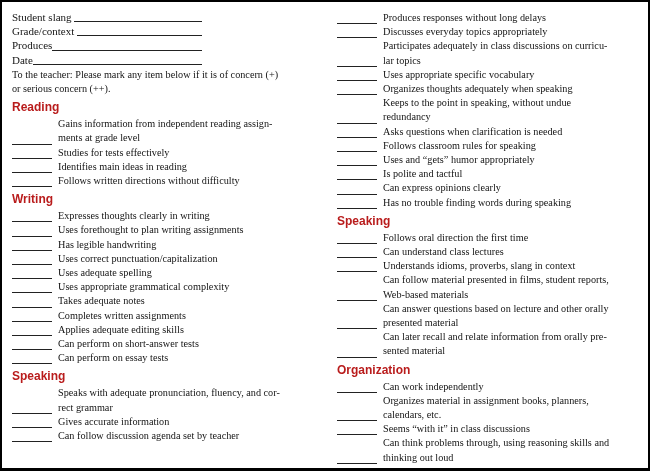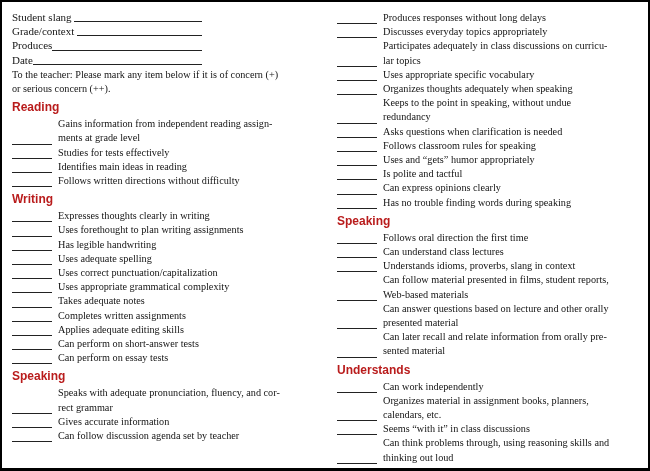--- a/index.html
+++ b/index.html
@@ -116,25 +116,25 @@
       <div class="item">
         <span class="blank"></span>
         <span class="item-text">Uses forethought to plan writing assignments</span>
       </div>
       <div class="item">
         <span class="blank"></span>
         <span class="item-text">Has legible handwriting</span>
       </div>
       <div class="item">
         <span class="blank"></span>
+        <span class="item-text">Uses correct punctuation/capitalization</span>
+      </div>
+      <div class="item">
+        <span class="blank"></span>
         <span class="item-text">Uses adequate spelling</span>
-      </div>
-      <div class="item">
-        <span class="blank"></span>
-        <span class="item-text">Uses correct punctuation/capitalization</span>
       </div>
       <div class="item">
         <span class="blank"></span>
         <span class="item-text">Uses appropriate grammatical complexity</span>
       </div>
       <div class="item">
         <span class="blank"></span>
         <span class="item-text">Takes adequate notes</span>
       </div>
       <div class="item">
@@ -240,21 +240,21 @@
       <div class="item">
         <span class="blank"></span>
         <span class="item-text">Can answer questions based on lecture and other orally
 presented material</span>
       </div>
       <div class="item">
         <span class="blank"></span>
         <span class="item-text">Can later recall and relate information from orally pre-
 sented material</span>
       </div>
-      <div class="sec-heading">Understands</div>
+      <div class="sec-heading">Organization</div>
       <div class="item">
         <span class="blank"></span>
         <span class="item-text">Can work independently</span>
       </div>
       <div class="item">
         <span class="blank"></span>
         <span class="item-text">Organizes material in assignment books, planners,
 calendars, etc.</span>
       </div>
       <div class="item">

